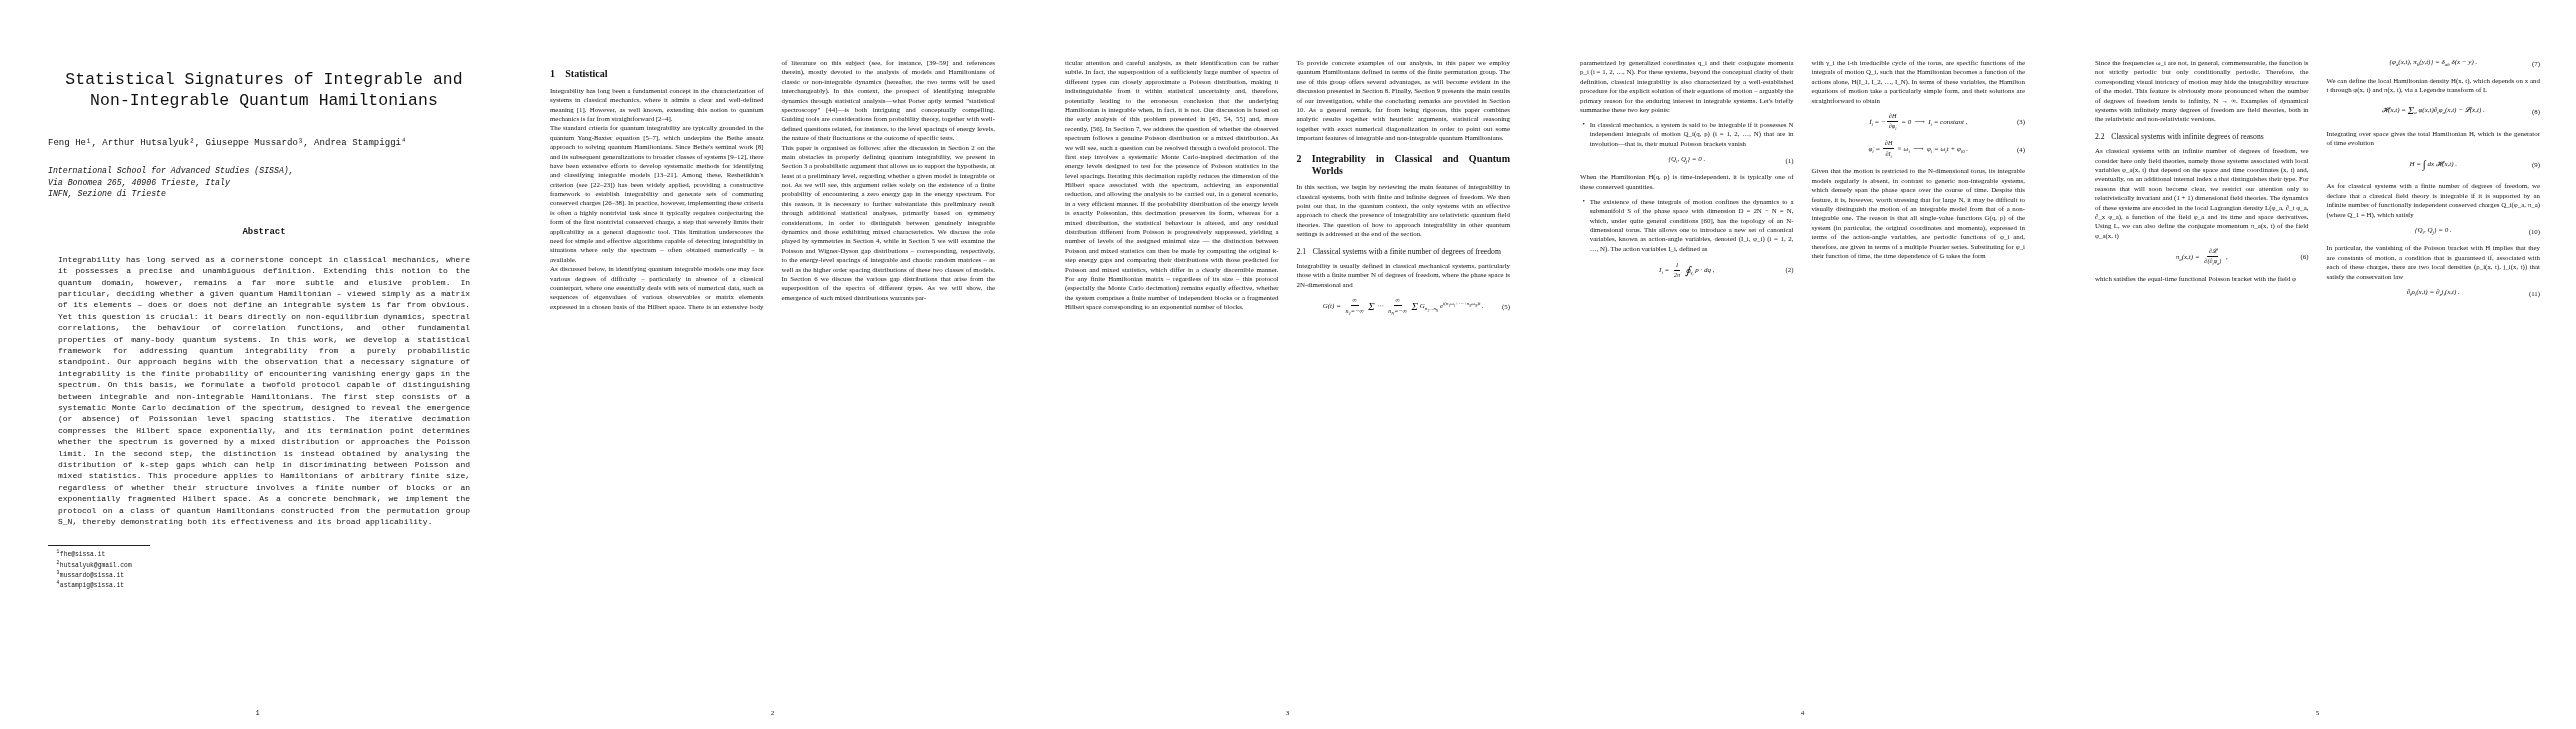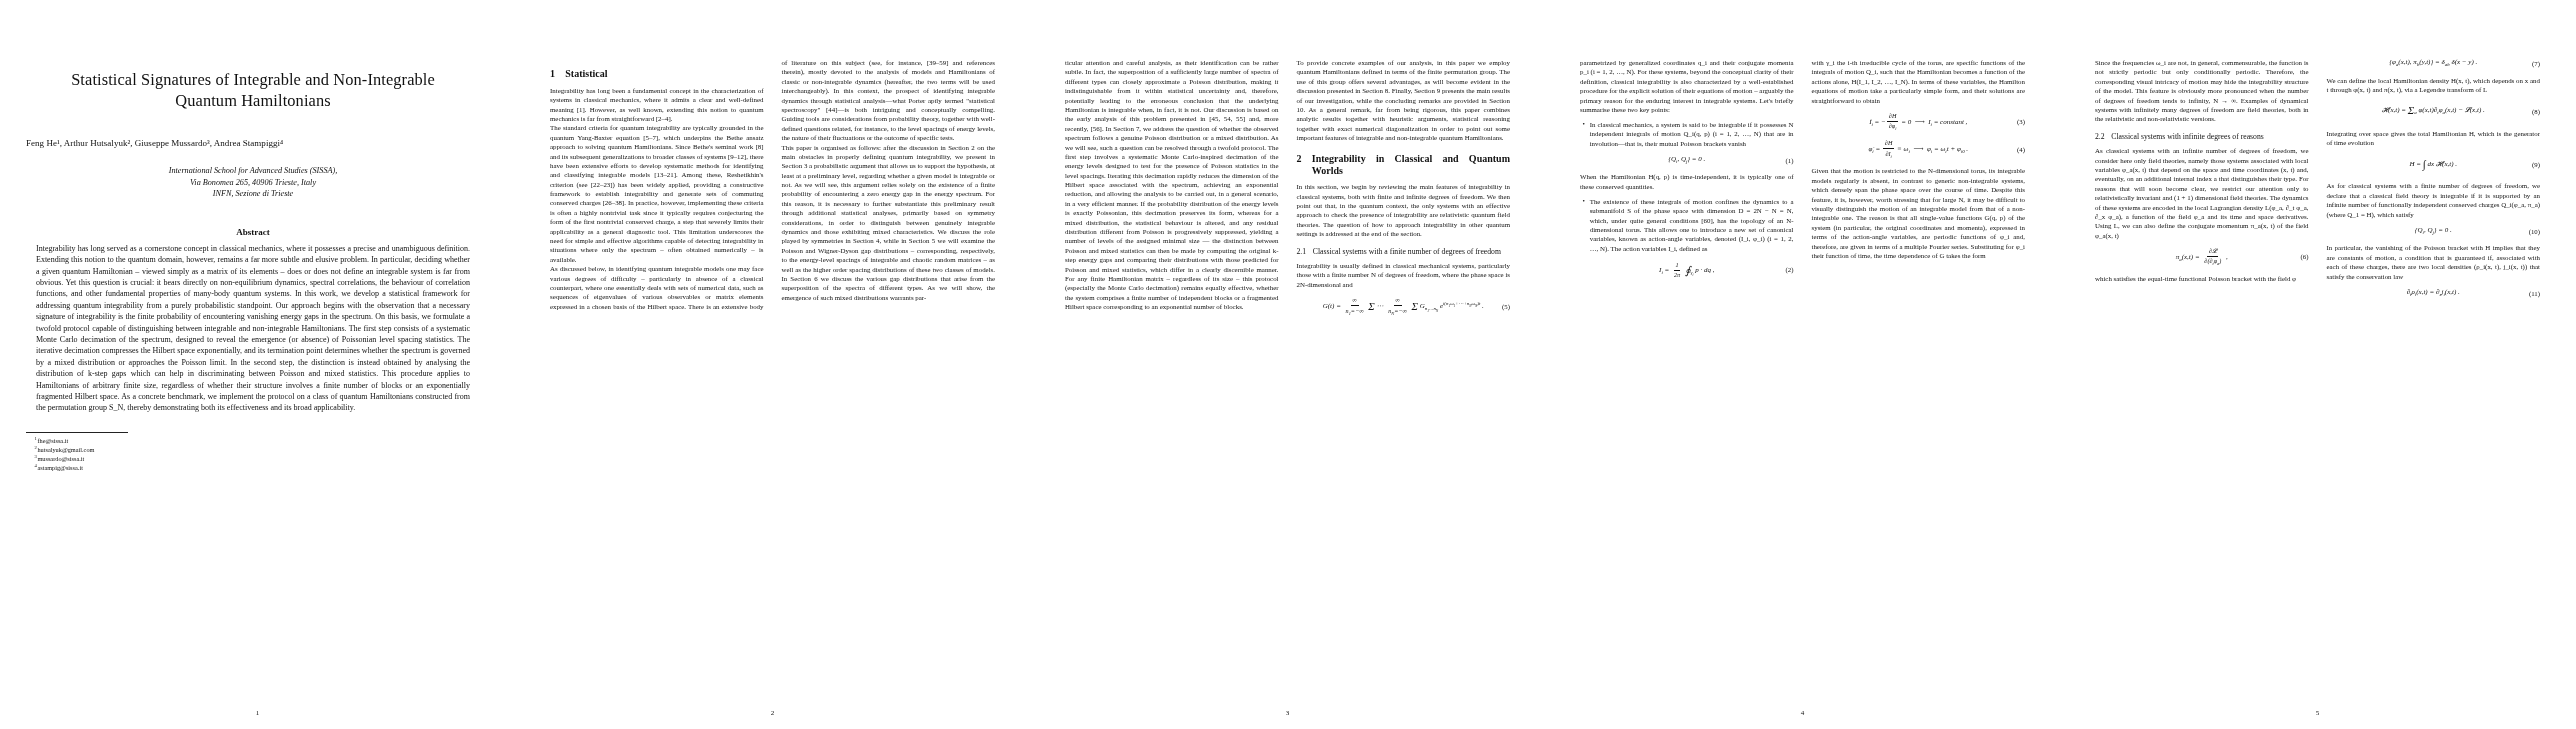--- a/index.html
+++ b/index.html
@@ -37,49 +37,48 @@
   }
   .page {
     position: relative;
     width: 515px;
     height: 729px;
     background: #ffffff;
     box-sizing: border-box;
     padding: 58px 35px 24px 35px;
     overflow: hidden;
   }
-  .page.first { padding-left: 26px; padding-right: 35px; }
+  .page.first { padding-left: 48px; padding-right: 35px; font-family: Liberation Mono, monospace; }
 
   .doc-title {
     text-align: center;
     font-size: 16.4px;
     line-height: 1.28;
     font-weight: normal;
     margin: 11px auto 0 auto;
     letter-spacing: 0.1px;
     width: 94%;
   }
   .authors {
     font-size: 9px;
     margin-top: 27px;
     letter-spacing: 0.03px;
   }
   .affil {
-    text-align: center;
     font-style: italic;
     font-size: 8.2px;
     line-height: 1.42;
     margin-top: 17px;
   }
   .abstract-head {
     text-align: center;
     font-weight: bold;
     font-size: 9px;
     margin-top: 27px;
-    margin-bottom: 6px;
+    margin-bottom: 17px;
   }
   .abstract-body {
     font-size: 8px;
     line-height: 1.425;
     text-align: justify;
     text-justify: inter-word;
     hyphens: auto;
     margin: 0 10px;
   }
   .fn-rule {

